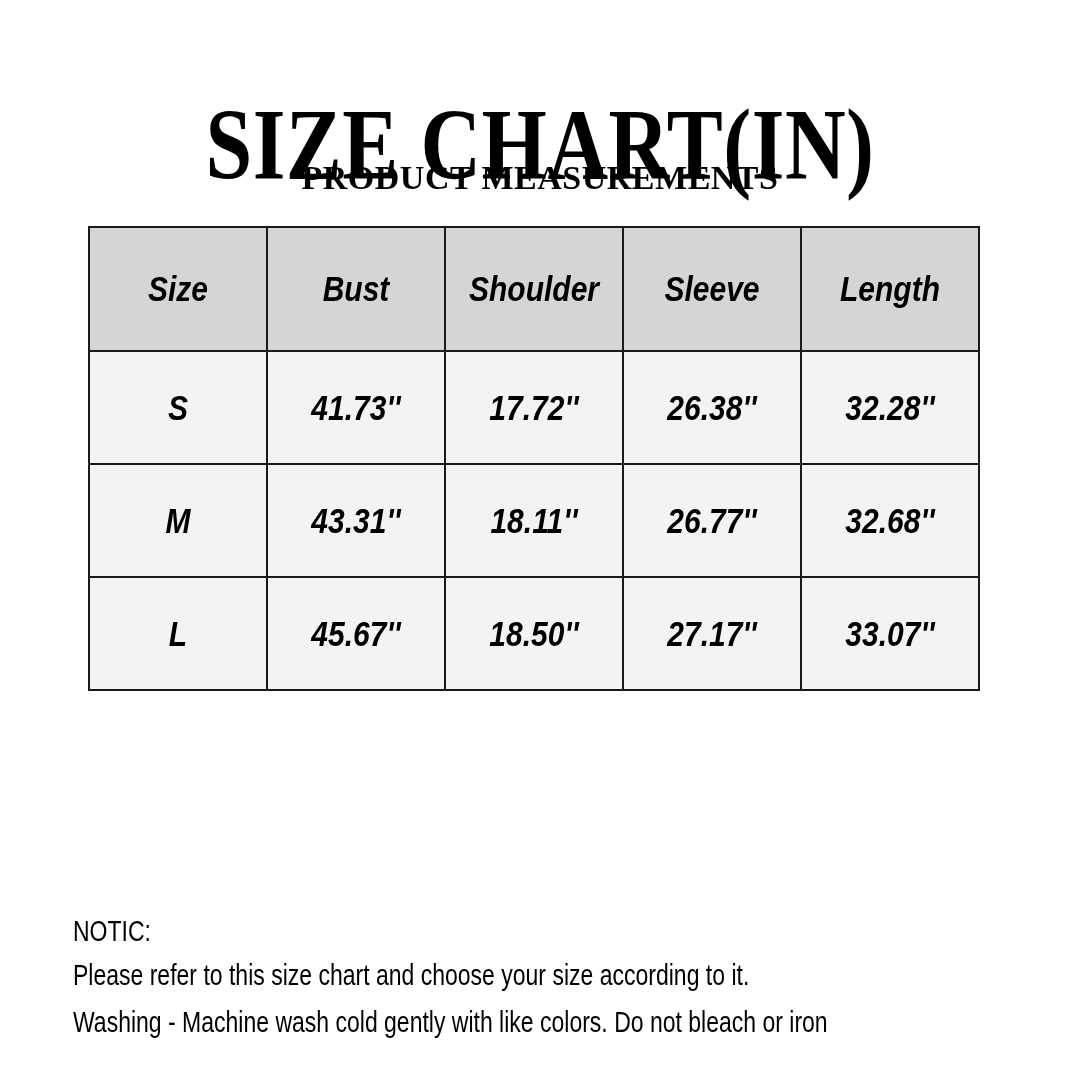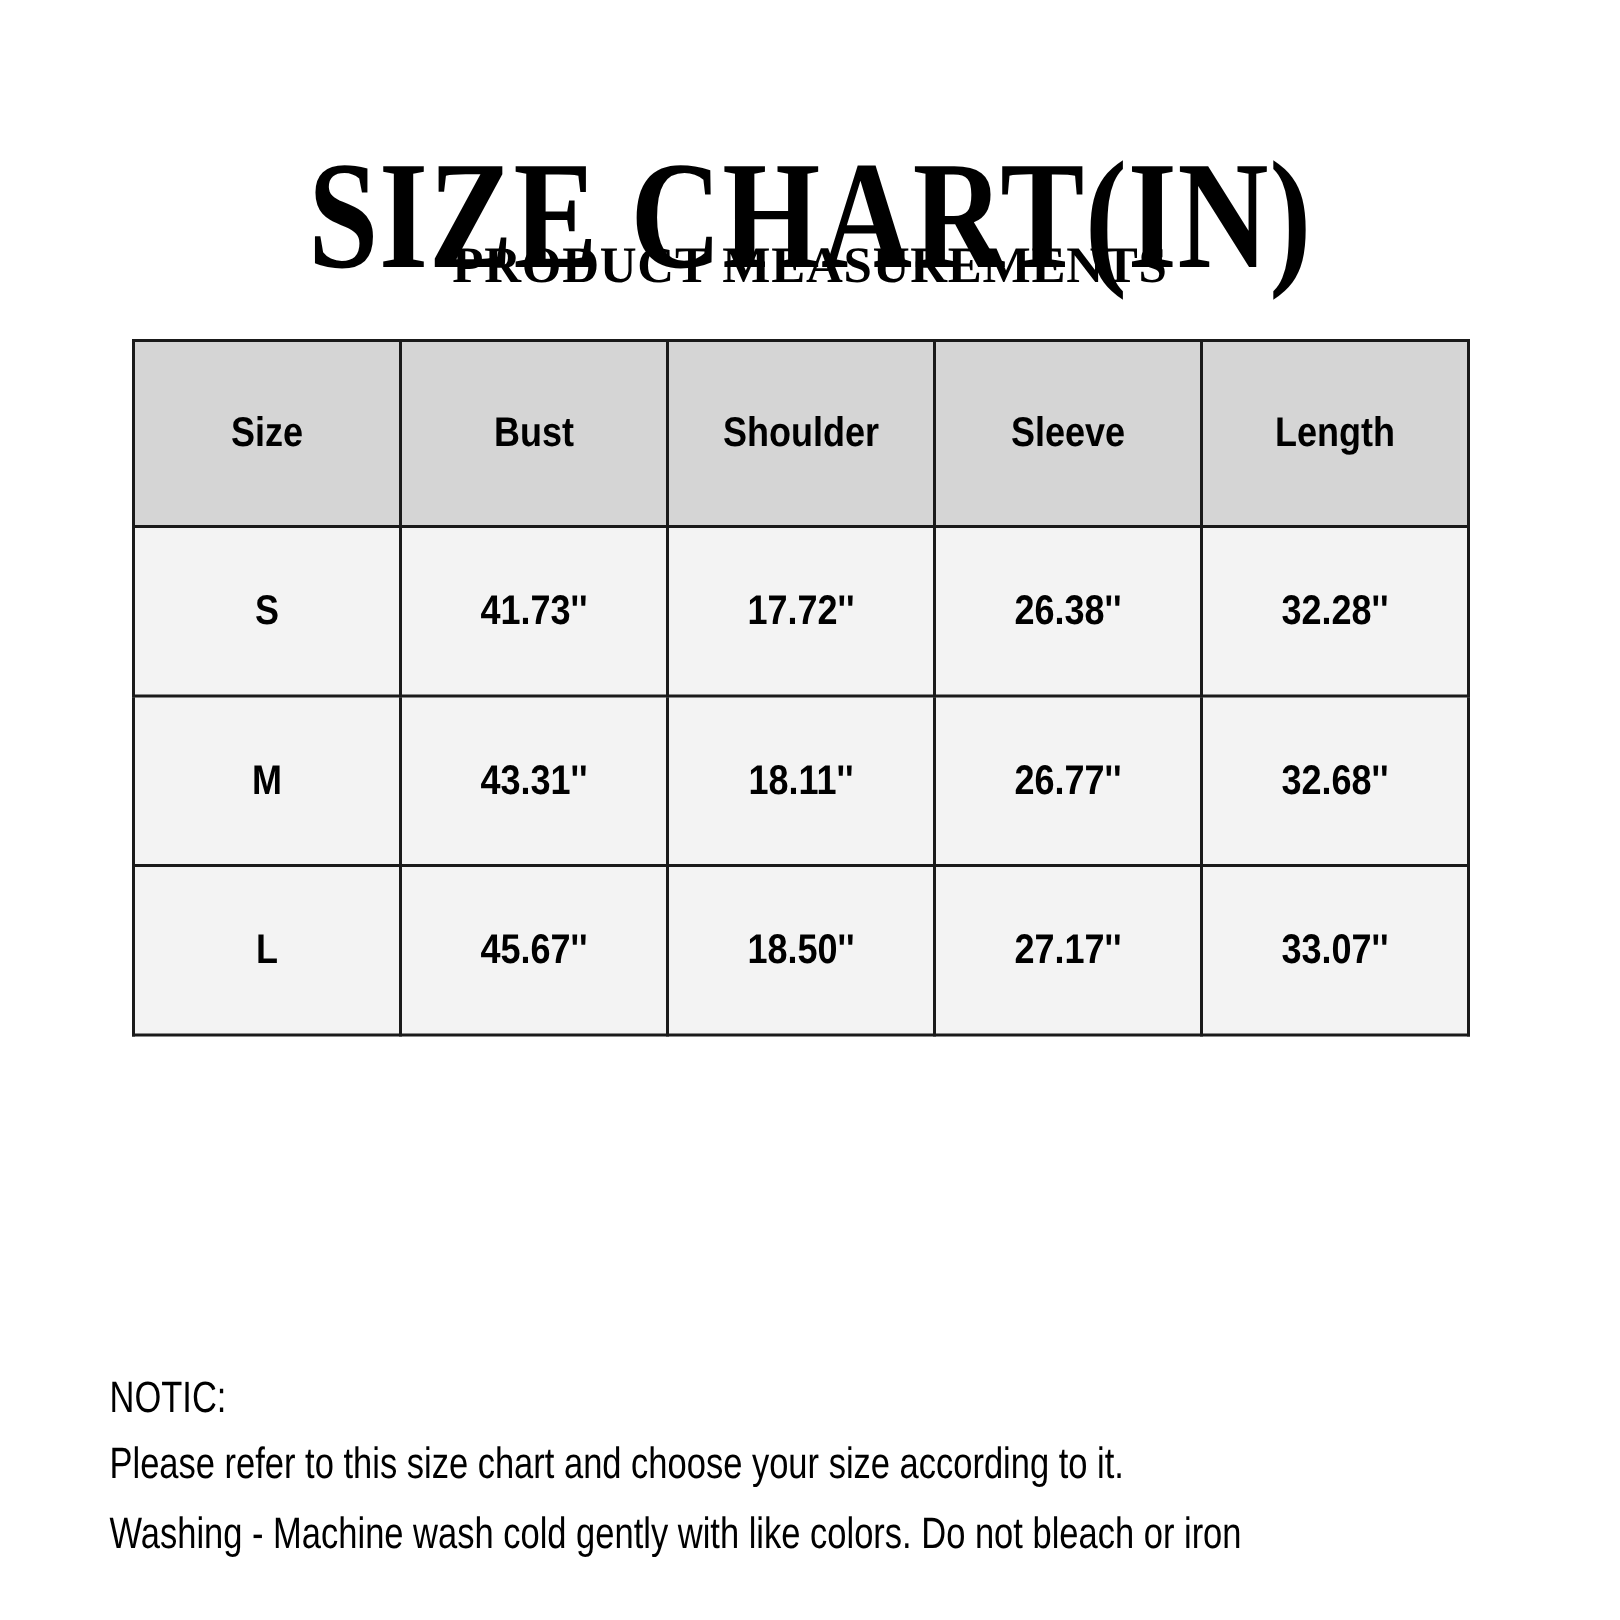--- a/index.html
+++ b/index.html
@@ -54,22 +54,23 @@
     width: 890px;
     border-collapse: collapse;
     table-layout: fixed;
   }
   .size-table col { width: 178px; }
   .size-table th, .size-table td {
     border: 2px solid #1a1a1a;
     text-align: center;
     vertical-align: middle;
     font-weight: bold;
-    font-size: 24px;
+    font-size: 30px;
     padding: 0;
+    font-style: italic;
   }
   .size-table thead th {
     height: 124px;
     background: #d5d5d5;
   }
   .size-table tbody td {
     height: 113px;
     background: #f3f3f3;
   }
   .size-table th span, .size-table td span {

